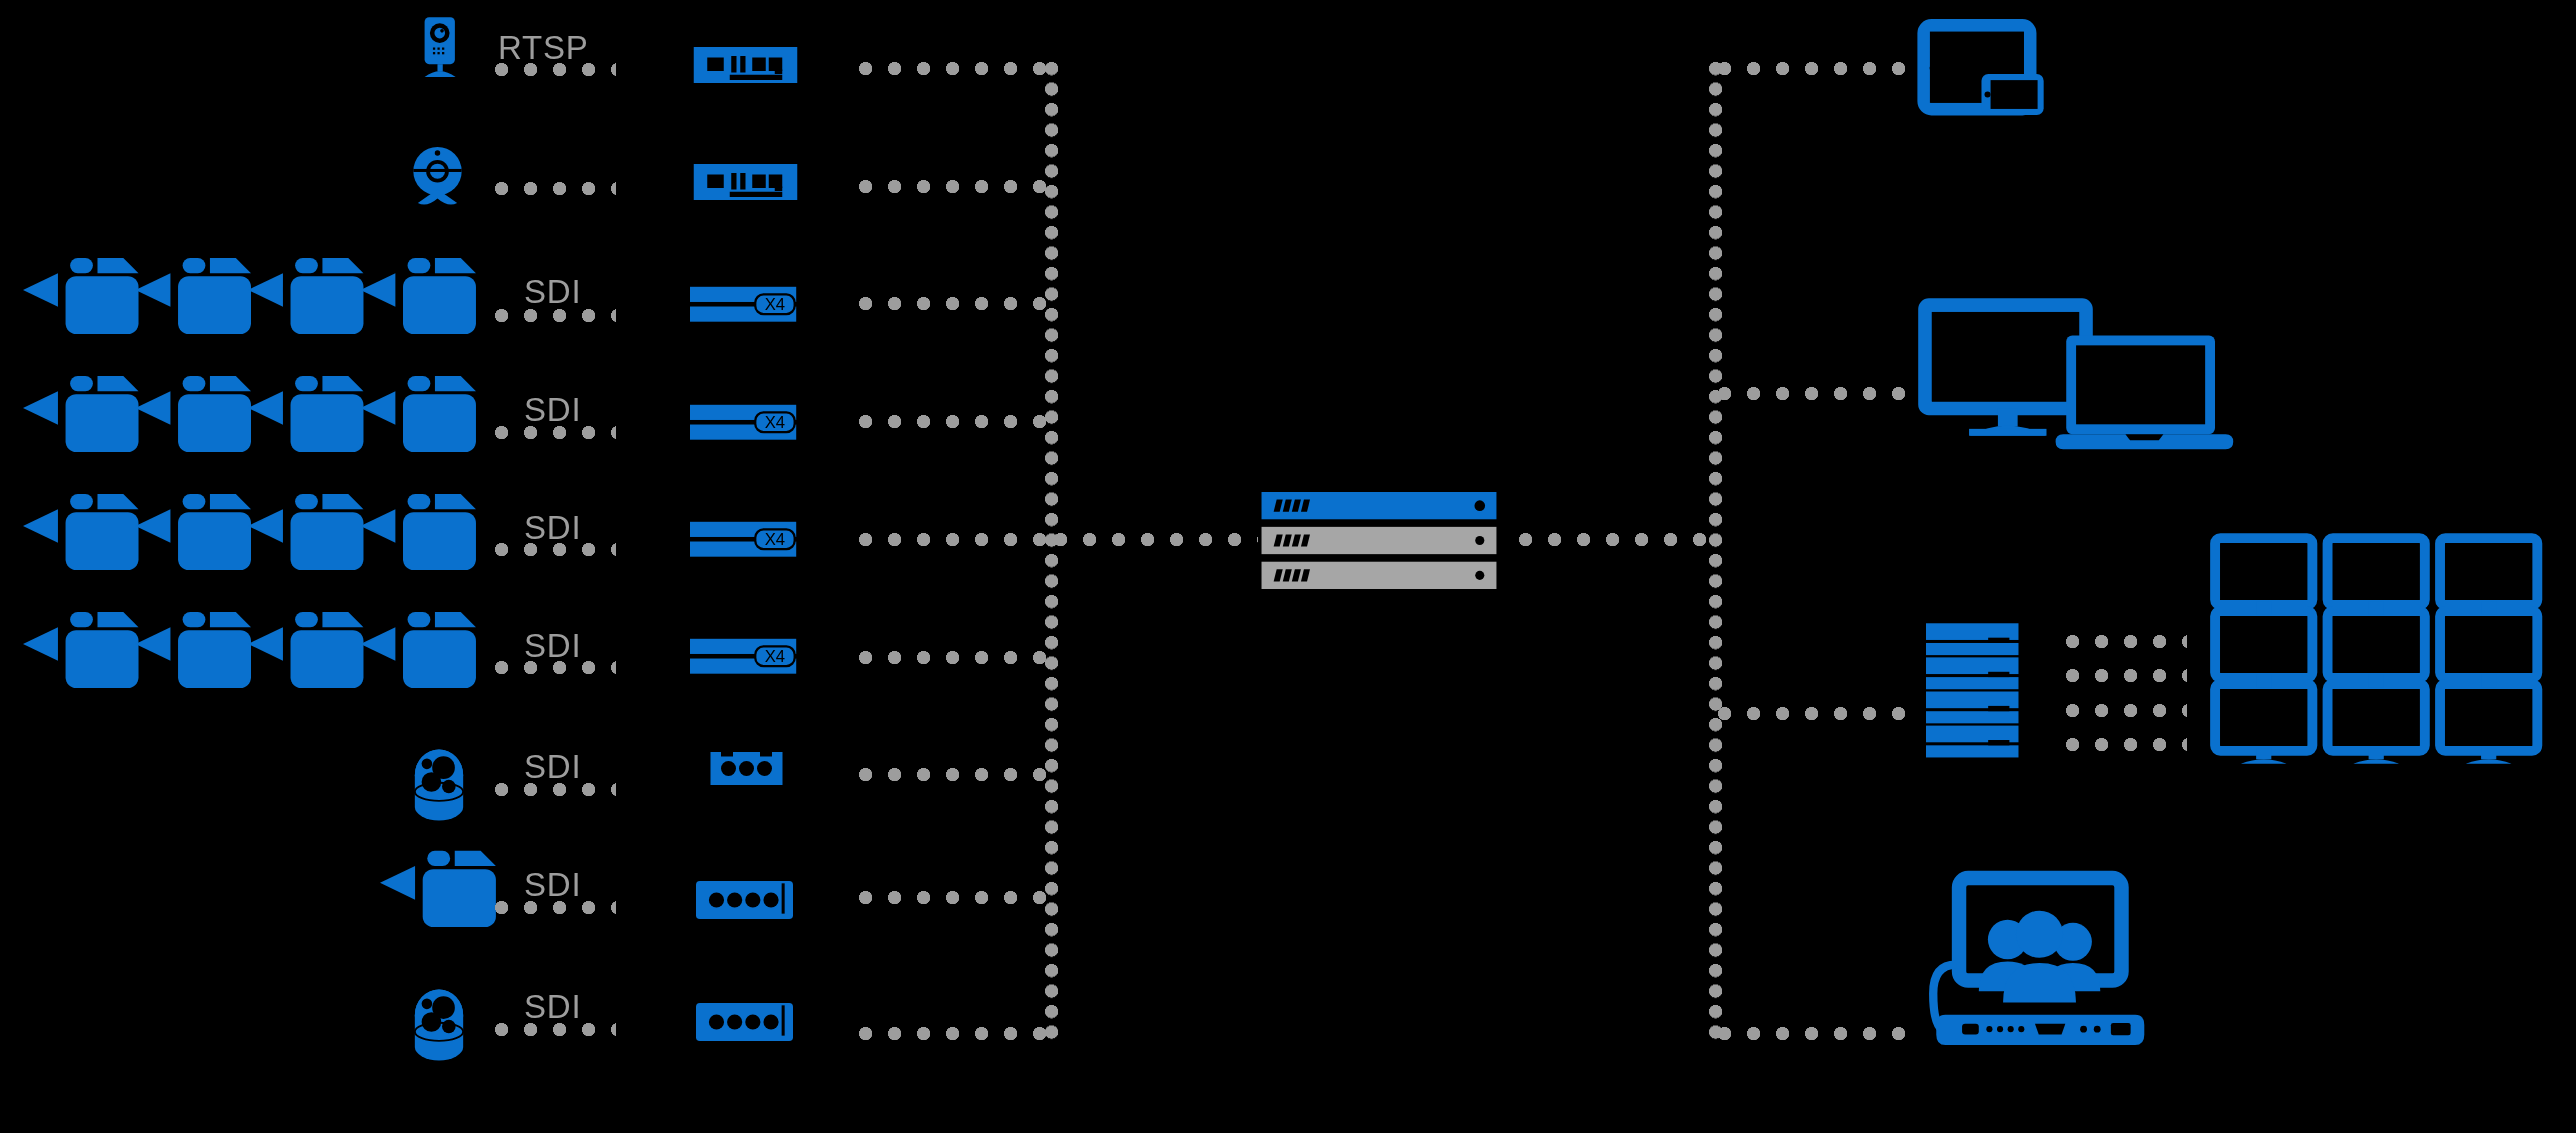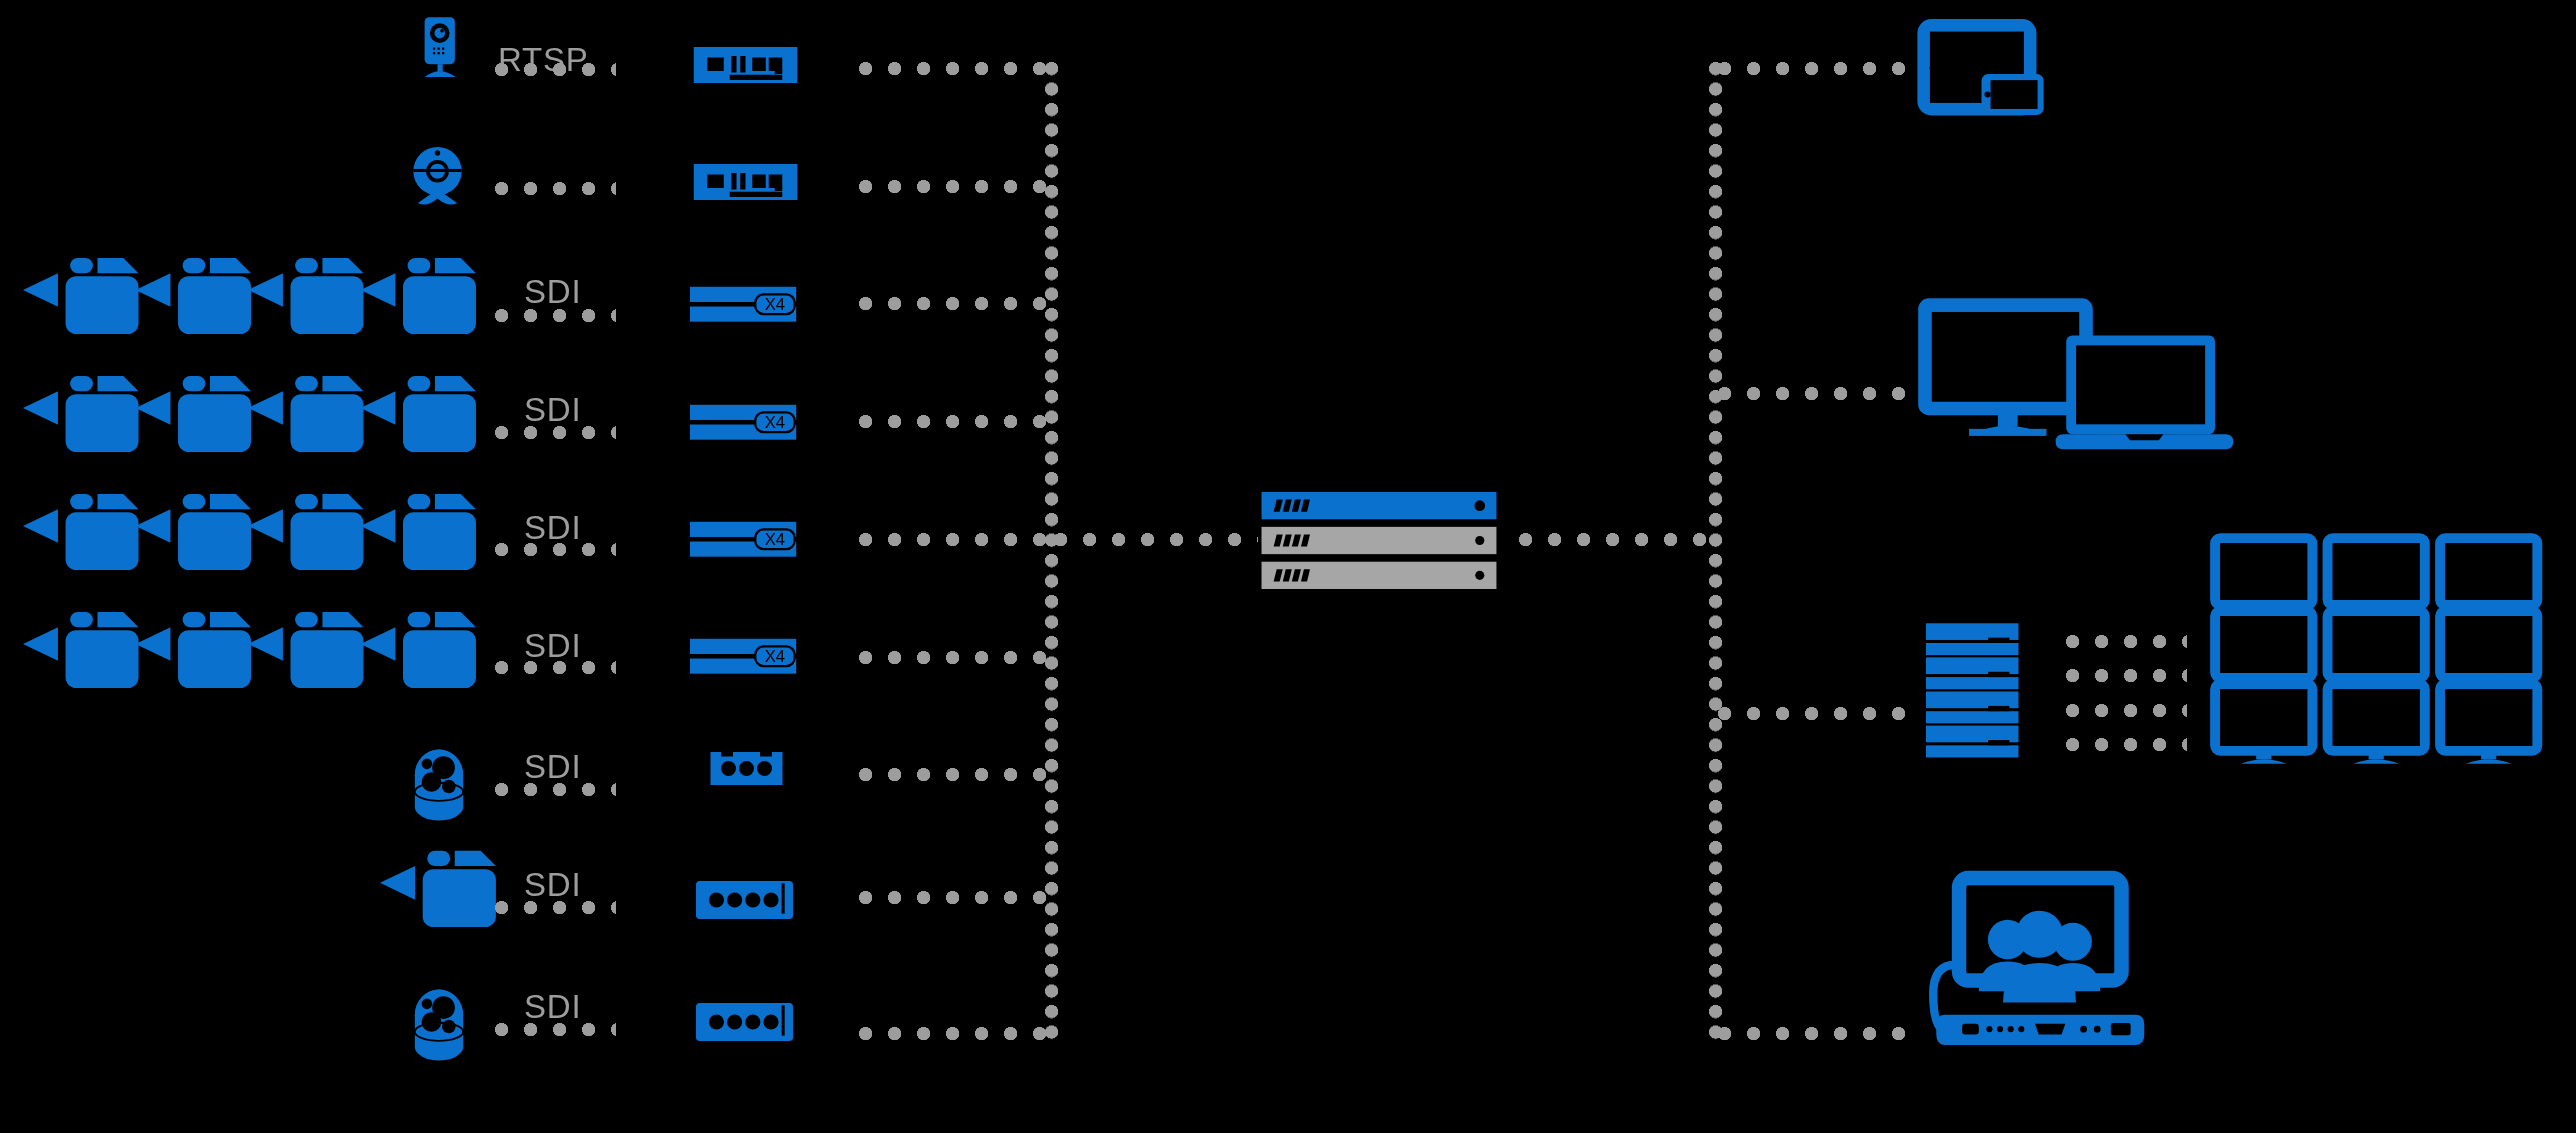--- a/index.html
+++ b/index.html
@@ -33,21 +33,21 @@
           <rect x="31" y="40" width="3" height="3"></rect>
           <rect x="37" y="40" width="3" height="3"></rect>
         <rect x="25" y="46" width="3" height="3"></rect>
           <rect x="31" y="46" width="3" height="3"></rect>
           <rect x="37" y="46" width="3" height="3"></rect>
       </g>
       <rect x="31" y="62" width="7" height="10" fill="#0a71ce"></rect>
       <path d="M14 79 Q34 64 55 79 Z" fill="#0a71ce"></path>
     </svg>
   </div>
-  <div class="lbl" style="left:498px;top:41px;">RTSP</div>
+  <div class="lbl" style="left:498px;top:29px;">RTSP</div>
   <div class="dots-h" style="left:494px;top:62px;width:122px;"></div>
 
   <div class="abs" style="left:410px;top:144px;">
     <svg width="55" height="62" viewBox="0 0 72 82">
       <circle cx="36" cy="36" r="32" fill="#0a71ce"></circle>
       <circle cx="36" cy="36" r="15" fill="#000"></circle>
       <circle cx="36" cy="36" r="10" fill="#0a71ce"></circle>
       <rect x="4" y="33" width="64" height="4" fill="#000"></rect>
       <circle cx="36" cy="12" r="3.6" fill="#000"></circle>
       <path d="M36 60 L62 78 Q50 84 36 72 Q22 84 10 78 Z" fill="#0a71ce"></path>

